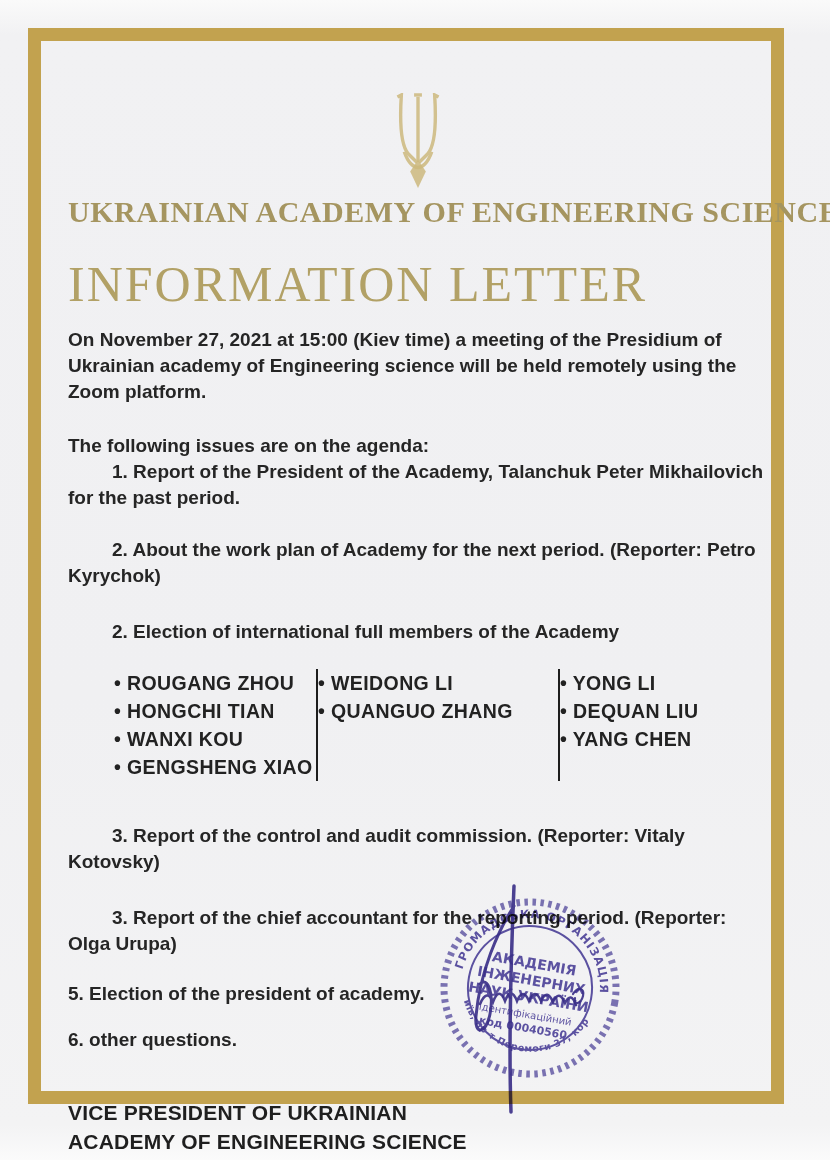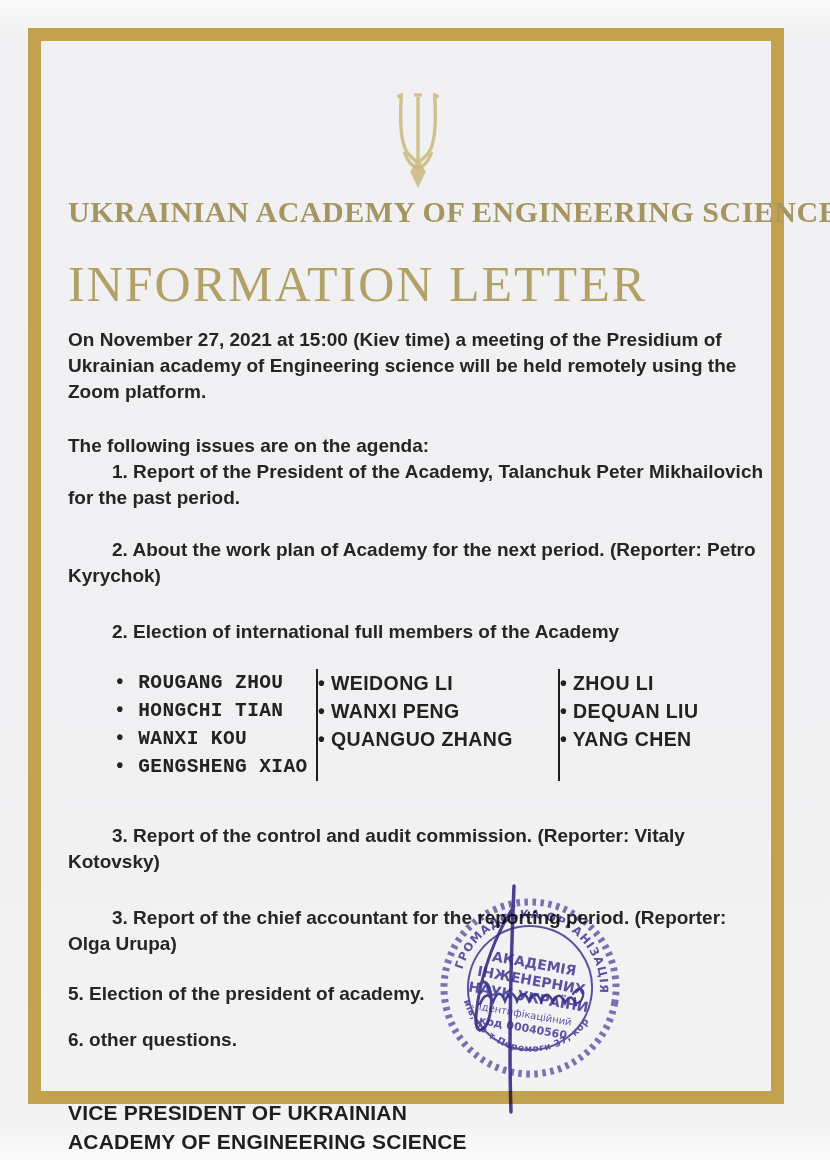--- a/index.html
+++ b/index.html
@@ -29,21 +29,21 @@
   .intro{margin-top:14px;}
   .agenda-heading{margin-top:28px;}
   .indent{text-indent:44px;}
   .mt-lg{margin-top:26px;}
   .mt-xl{margin-top:30px;}
   .mt-xxl{margin-top:42px;}
   .members{display:flex;margin:24px 0 0 46px;}
   .members ul{list-style:none;margin:0;padding:0;}
   .members li{font-weight:700;font-size:19.5px;line-height:28px;color:#222;letter-spacing:.4px;white-space:nowrap;}
   .members li::before{content:"• ";}
-  .col-1{width:202px;font-family:Liberation Mono, monospace;}
+  .col-1{width:202px;}
   .col-2{width:240px;padding-left:30px;border-left:2px solid #1d1d1d;}
   .col-3{padding-left:26px;border-left:2px solid #1d1d1d;}
   .item-5{margin-top:24px;}
   .item-6{margin-top:20px;}
   .signature-block{margin-top:46px;font-weight:700;font-size:21px;line-height:28.5px;color:#1f1f1f;letter-spacing:.2px;}
   .stamp-wrap{position:absolute;left:428px;top:876px;width:208px;height:242px;}
   .stamp-svg{position:absolute;left:0;top:0;mix-blend-mode:multiply;}
 </style>
 </head>
 <body>
@@ -79,25 +79,24 @@
 
     <div class="members">
       <ul class="col-1">
         <li>ROUGANG ZHOU</li>
         <li>HONGCHI TIAN</li>
         <li>WANXI KOU</li>
         <li>GENGSHENG XIAO</li>
       </ul>
       <ul class="col-2">
         <li>WEIDONG LI</li>
-        <li>WANXI PENG</li>
         <li>QUANGUO ZHANG</li>
       </ul>
       <ul class="col-3">
-        <li>ZHOU LI</li>
+        <li>YONG LI</li>
         <li>DEQUAN LIU</li>
         <li>YANG CHEN</li>
       </ul>
     </div>
 
     <p class="body-text indent mt-xxl">3. Report of the control and audit commission. (Reporter: Vitaly Kotovsky)</p>
 
     <p class="body-text indent mt-xl">3. Report of the chief accountant for the reporting period. (Reporter: Olga Urupa)</p>
 
     <p class="body-text item-5">5. Election of the president of academy.</p>

